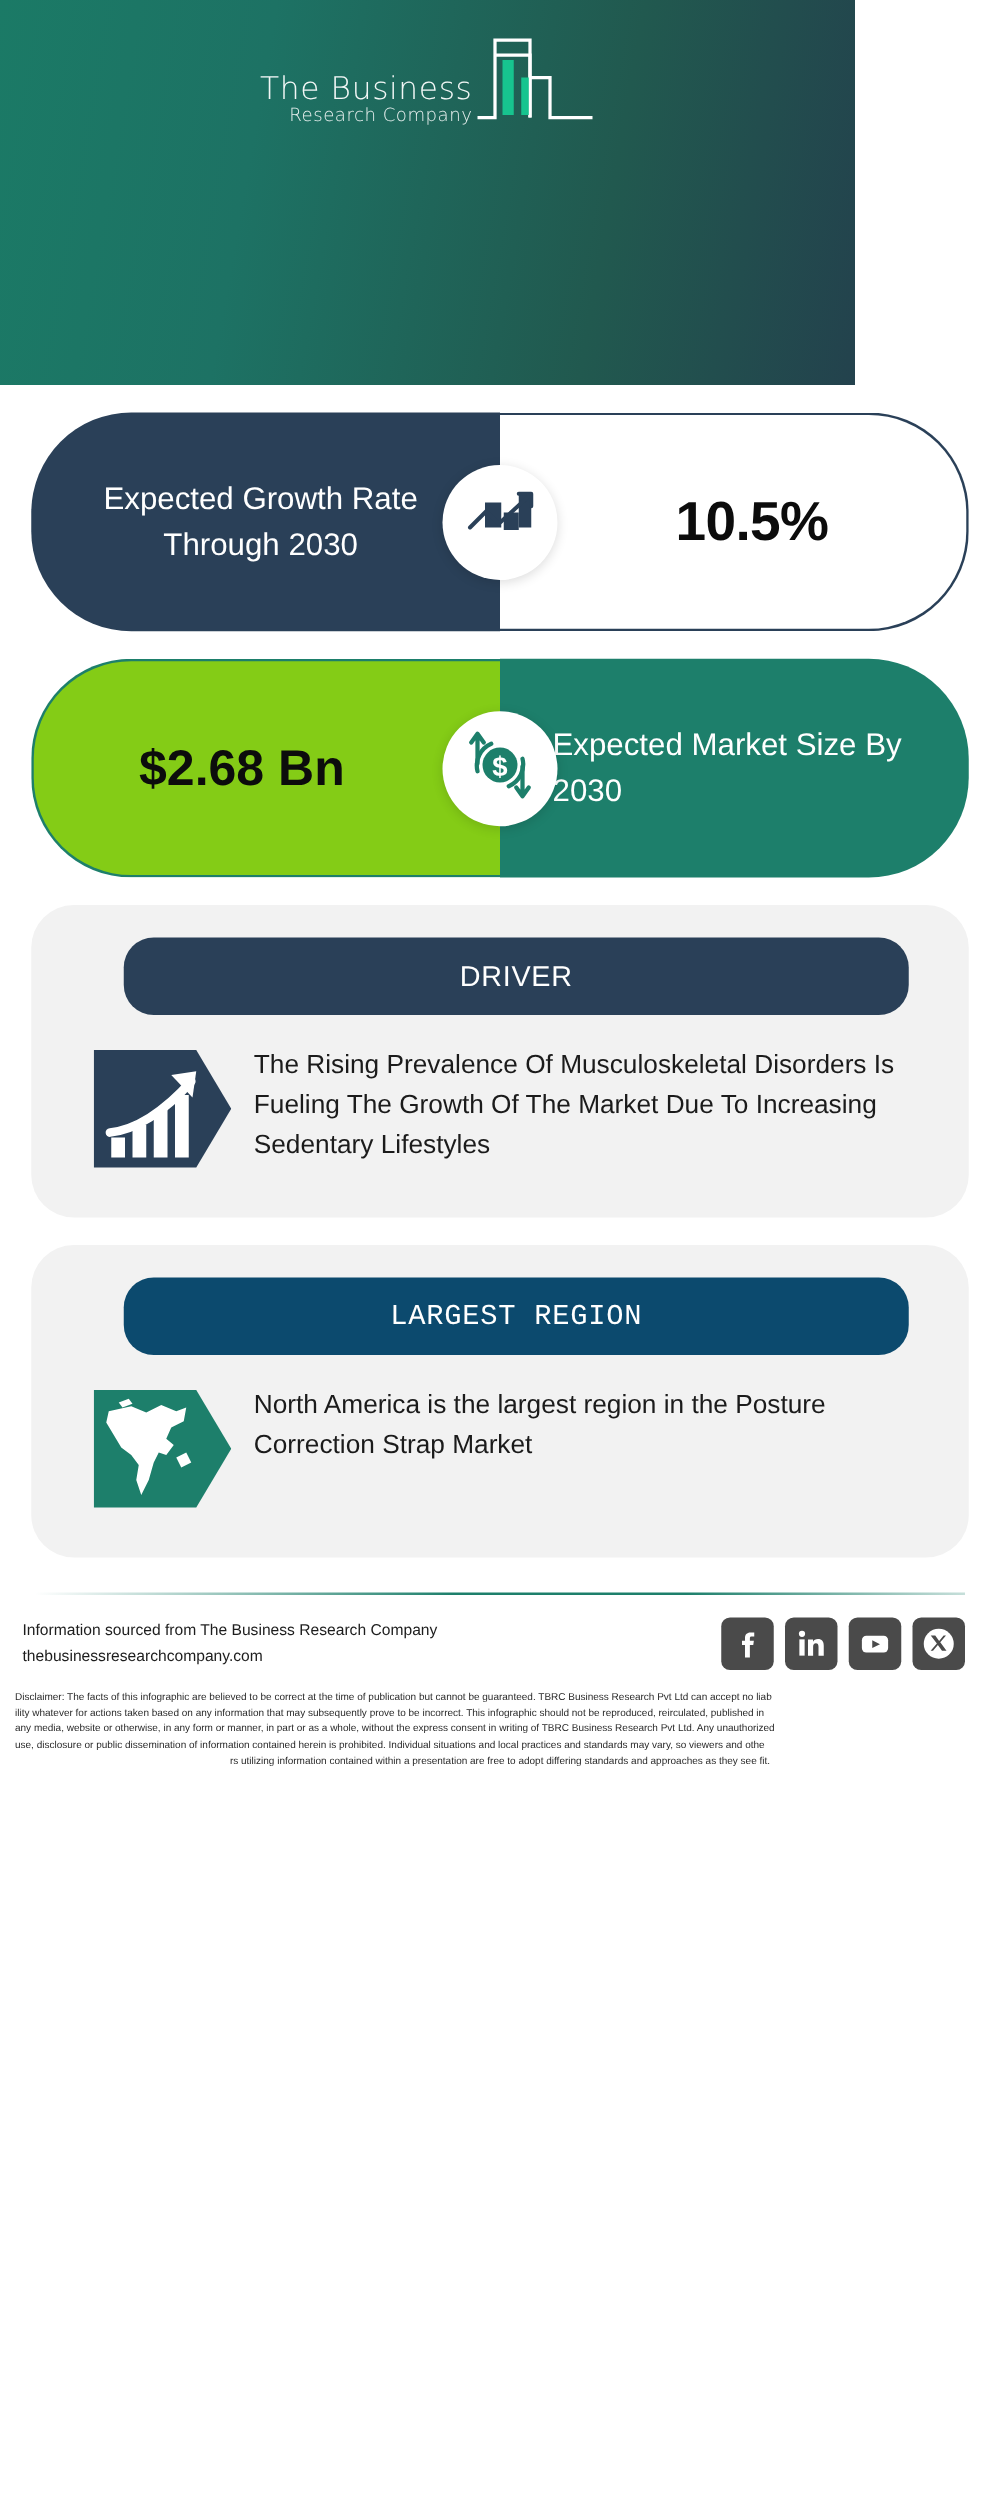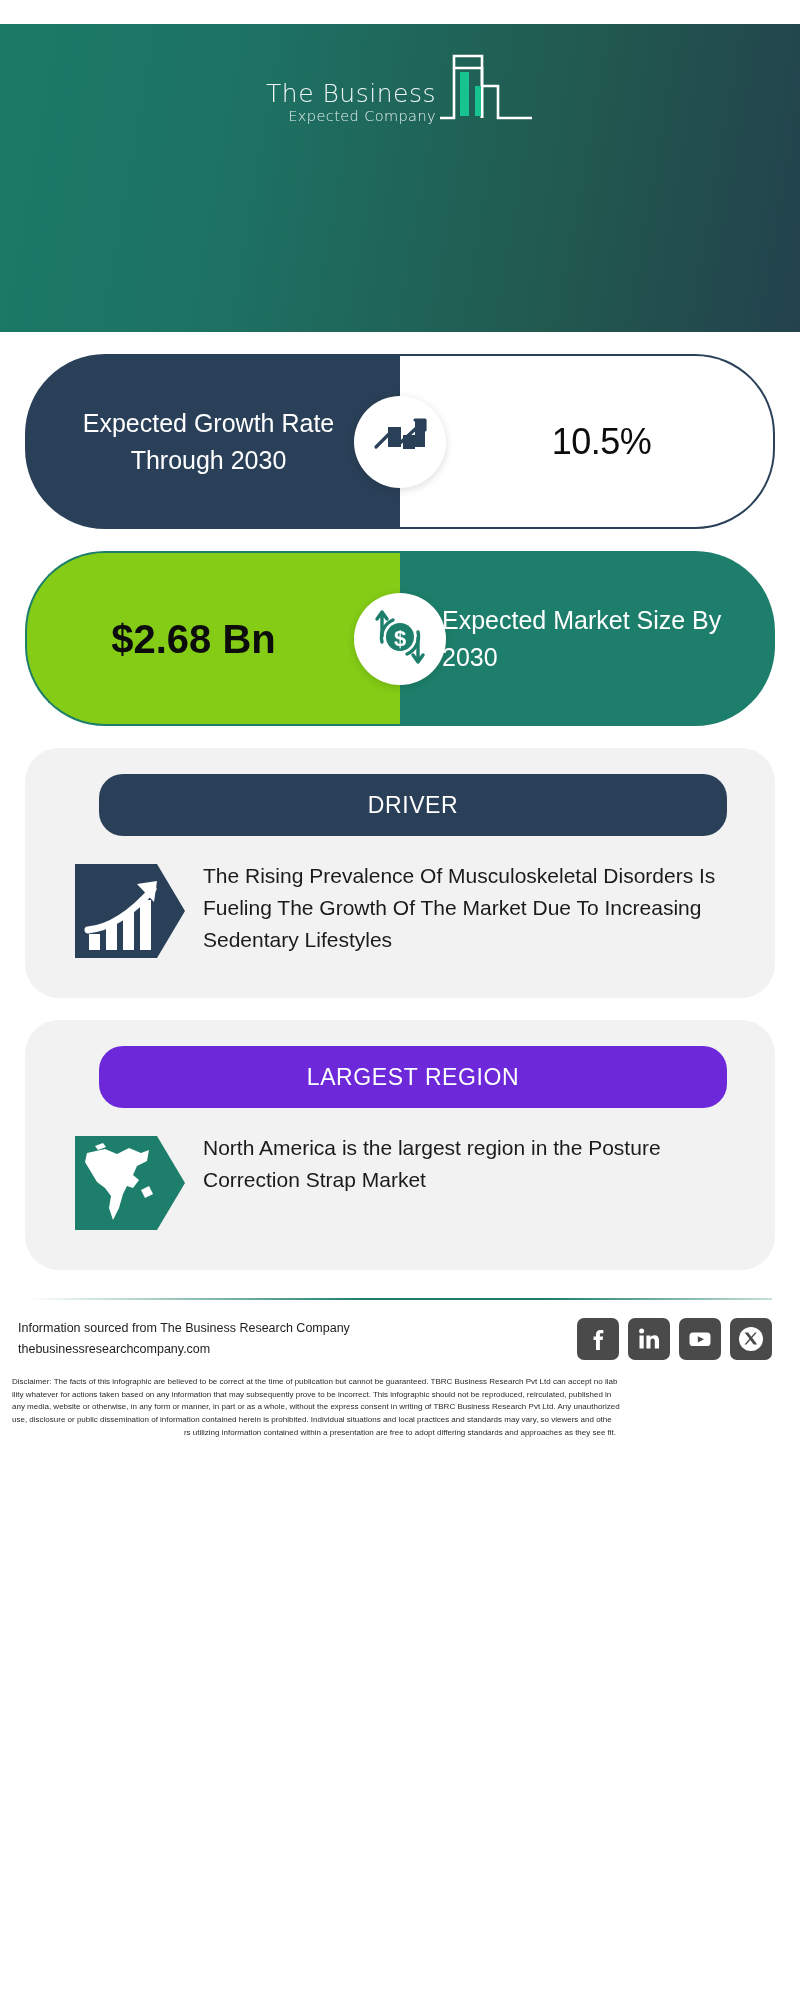--- a/index.html
+++ b/index.html
@@ -7,24 +7,23 @@
     width: 800px; height: 2000px;
     font-family: "Liberation Sans", sans-serif;
     background: #ffffff;
     overflow: hidden;
   }
   .page { position: relative; width: 800px; height: 2000px; background:#fff; }
 
   
   .header {
     position: relative;
-    width: 800px; height: 308px;
+    width: 684px; height: 308px;
     background: linear-gradient(100deg, #1b7a66 0%, #1d7264 30%, #21594f 70%, #23424d 100%);
     text-align: center;
-    margin-top: 24px;
   }
   .logo-wrap {
     display: flex; align-items: flex-end; justify-content: center;
     padding-top: 22px; gap: 0px;
   }
   .logo-text { text-align: right; padding-bottom: 4px; }
   .logo-line1 {
     color: #f2f7f6; font-size: 25px; letter-spacing: .5px; line-height: 1.05;
     font-family: "DejaVu Sans", sans-serif; font-weight: 300;
   }
@@ -59,21 +58,21 @@
   }
   .outline-right {
     height: 100%;
     border: 2.5px solid #2a4058;
     border-left: none;
     border-radius: 0 80px 80px 0;
     display: flex; align-items: center; justify-content: center;
     background: #fff;
   }
   .outline-right .val {
-    color: #0c0c0c; font-size: 36px; font-weight: 400; letter-spacing: -.5px;
+    color: #0c0c0c; font-size: 44px; font-weight: 700; letter-spacing: -.5px;
     padding-left: 30px;
   }
 
   .green-fill {
     background: #1d7f6b;
     border-radius: 0 80px 80px 0;
     height: 100%;
     display: flex; align-items: center; justify-content: center;
   }
   .green-fill .lbl {
@@ -110,21 +109,21 @@
     border-radius: 34px;
     padding: 26px 30px 30px 30px;
   }
   .pill {
     height: 62px; border-radius: 24px;
     display: flex; align-items: center; justify-content: center;
     color: #fff; font-size: 23px; letter-spacing: .6px;
     margin: 0 18px 0 44px;
   }
   .pill.dark { background: #2a4058; }
-  .pill.green { background: #6d28d9; }
+  .pill.green { background: #0c4a6e; font-family: Liberation Mono, monospace; }
 
   .body-row { display: flex; align-items: flex-start; margin-top: 22px; }
   .icon-badge {
     width: 110px; height: 110px; flex: 0 0 110px;
     margin-left: 20px; margin-right: 18px;
     display: flex; align-items: center; justify-content: center;
   }
   .body-text {
     color: #1b1b1b; font-size: 21px; line-height: 1.52; padding-top: 2px;
     padding-right: 4px;
@@ -154,21 +153,21 @@
 </style>
 </head>
 <body>
 
 <div class="page">
 
   <div class="header">
     <div class="logo-wrap">
       <div class="logo-text">
         <div class="logo-line1">The Business</div>
-        <div class="logo-line2">Expected Company</div>
+        <div class="logo-line2">Research Company</div>
       </div>
       <span class="logo-mark">
         <svg width="96" height="78" viewBox="0 0 96 78">
           <path d="M2 72 H16 V10 H44 V72" fill="none" stroke="#ffffff" stroke-width="2.6"></path>
           <path d="M16 22 H44 V72" fill="none" stroke="#ffffff" stroke-width="2.6"></path>
           <path d="M44 40 H60 V72 H94" fill="none" stroke="#ffffff" stroke-width="2.6"></path>
           <rect x="22" y="26" width="9" height="44" fill="#17c48f"></rect>
           <rect x="37" y="40" width="6" height="30" fill="#17c48f"></rect>
         </svg>
       </span>

